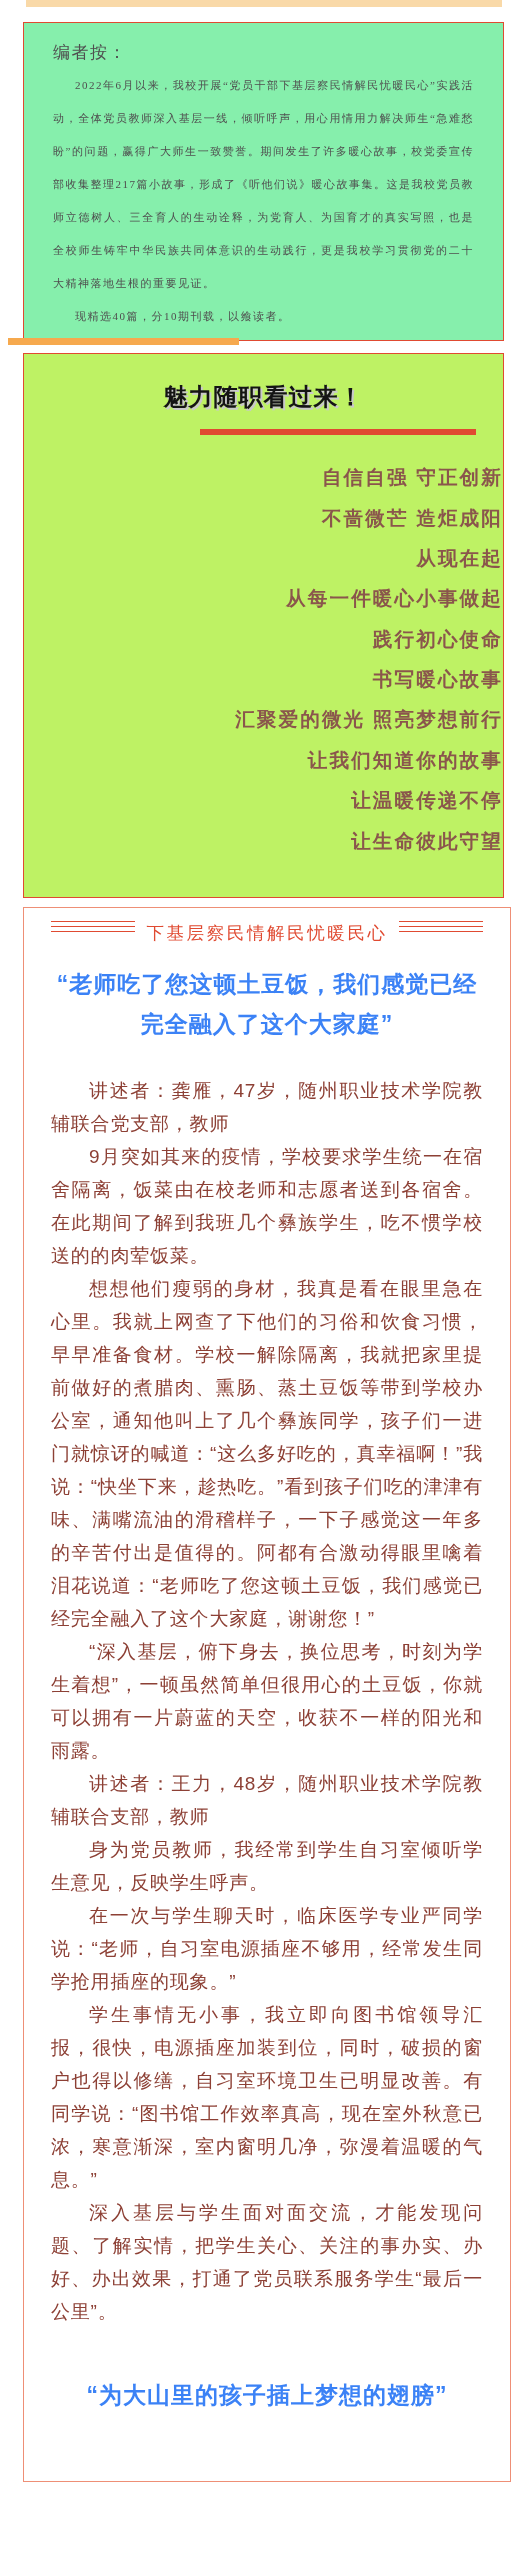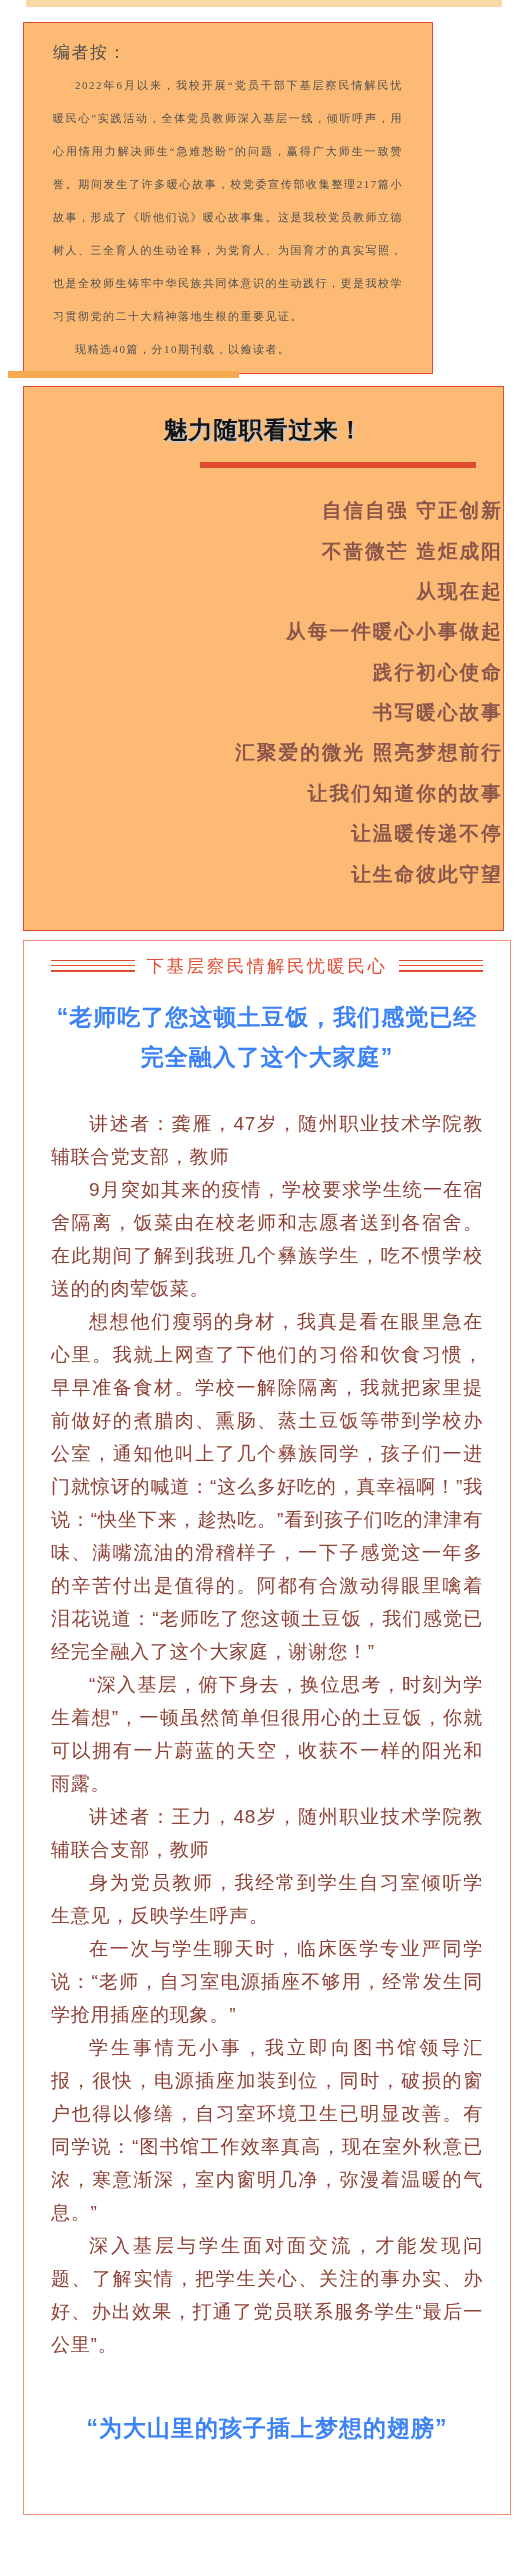--- a/index.html
+++ b/index.html
@@ -4,43 +4,43 @@
 <style>
   html,body{margin:0;padding:0;}
   body{
     width:528px;height:4005px;overflow:hidden;background:#ffffff;
     font-family:"Liberation Sans","DejaVu Sans",sans-serif;
   }
   
   .top-bar{margin-left:26px;width:476px;height:6.7px;background:#f9d9a8;}
 
   
-  .box1{box-sizing:border-box;margin:15px 0 0 23px;width:410px;
-    border:1.5px solid #e04a31;padding:13.4px 29px 7.2px;background:#fdba74;}
+  .box1{box-sizing:border-box;margin:15px 0 0 23px;width:481px;
+    border:1.5px solid #e04a31;padding:13.4px 29px 7.2px;background:#86efac;}
   .box1 .ed-label{font-family:"Liberation Serif","DejaVu Serif",serif;
     font-size:17px;line-height:33px;color:#4f4f4f;letter-spacing:1.5px;}
   .box1 p{margin:0;font-family:"Liberation Serif","DejaVu Serif",serif;
     font-size:11px;line-height:33px;color:#4f4f4f;letter-spacing:1.5px;
     text-align:justify;text-indent:2em;}
   .shadow-bar{width:231px;height:7.2px;background:#f6a94e;margin:-3.6px 0 0 7.7px;}
 
   
   .box2{box-sizing:border-box;margin:8.2px 0 0 23px;width:481px;
-    border:1.5px solid #e04a31;padding:24px 0 29px;background:#fdba74;}
+    border:1.5px solid #e04a31;padding:24px 0 29px;background:#bef264;}
   .headline{text-align:center;font-size:24px;font-weight:bold;color:#141414;
     line-height:38px;letter-spacing:1px;text-shadow:2.1px 2.1px 0 #c9c9c9;}
   .headline-bar{width:276px;height:5.7px;background:#e04a31;margin:13.4px 0 0 176px;}
   .poem{margin-top:29px;text-align:right;}
   .poem div{font-size:19.6px;font-weight:bold;color:#8a564c;
     margin:13.4px 0;letter-spacing:2.1px;}
 
   
   .box3{box-sizing:border-box;margin:9.3px 0 0 23px;width:488px;
     border:1px solid #ee8f76;padding:12.4px 27px 36px;background:#fff;}
-  .divider{display:flex;align-items:center;gap:11.3px;}
+  .divider{display:flex;gap:11.3px;}
   .divider .lines{flex:1;display:flex;flex-direction:column;gap:3.6px;}
   .divider .lines i{display:block;height:1.5px;background:#e04a31;}
   .divider .dv-label{font-size:17.5px;color:#e04a31;letter-spacing:2.6px;white-space:nowrap;}
 
   .story h2{margin:47px 0 30px;text-align:center;font-size:23px;line-height:40px;
     color:#3b82f6;letter-spacing:1px;font-weight:bold;}
   .story.first h2{margin-top:19.6px;}
   .story p{margin:0;font-size:19px;line-height:33px;color:#8d4035;
     text-align:justify;text-indent:2em;letter-spacing:0.8px;}
 </style>

